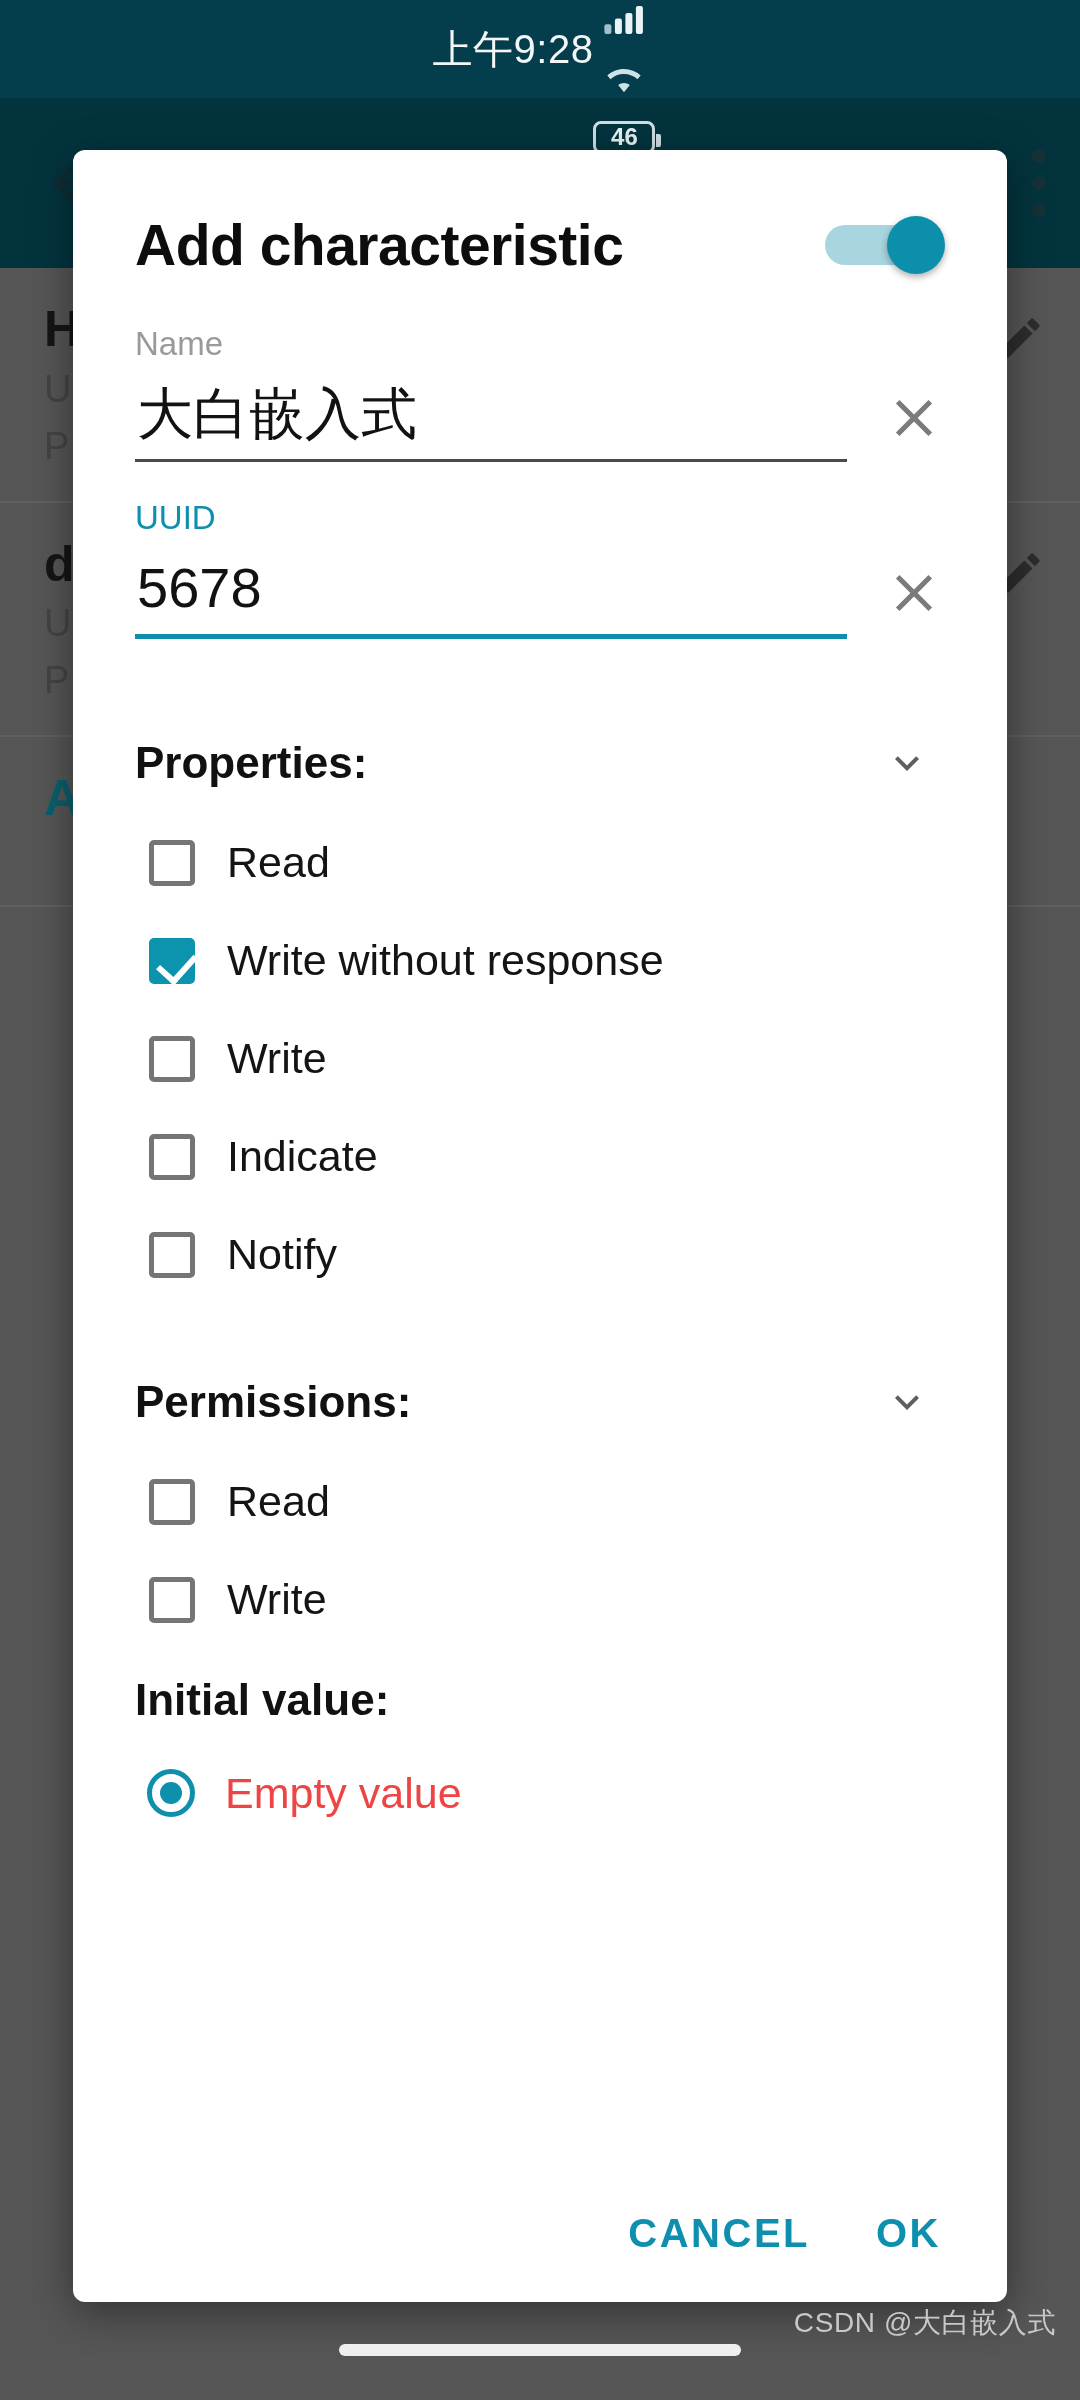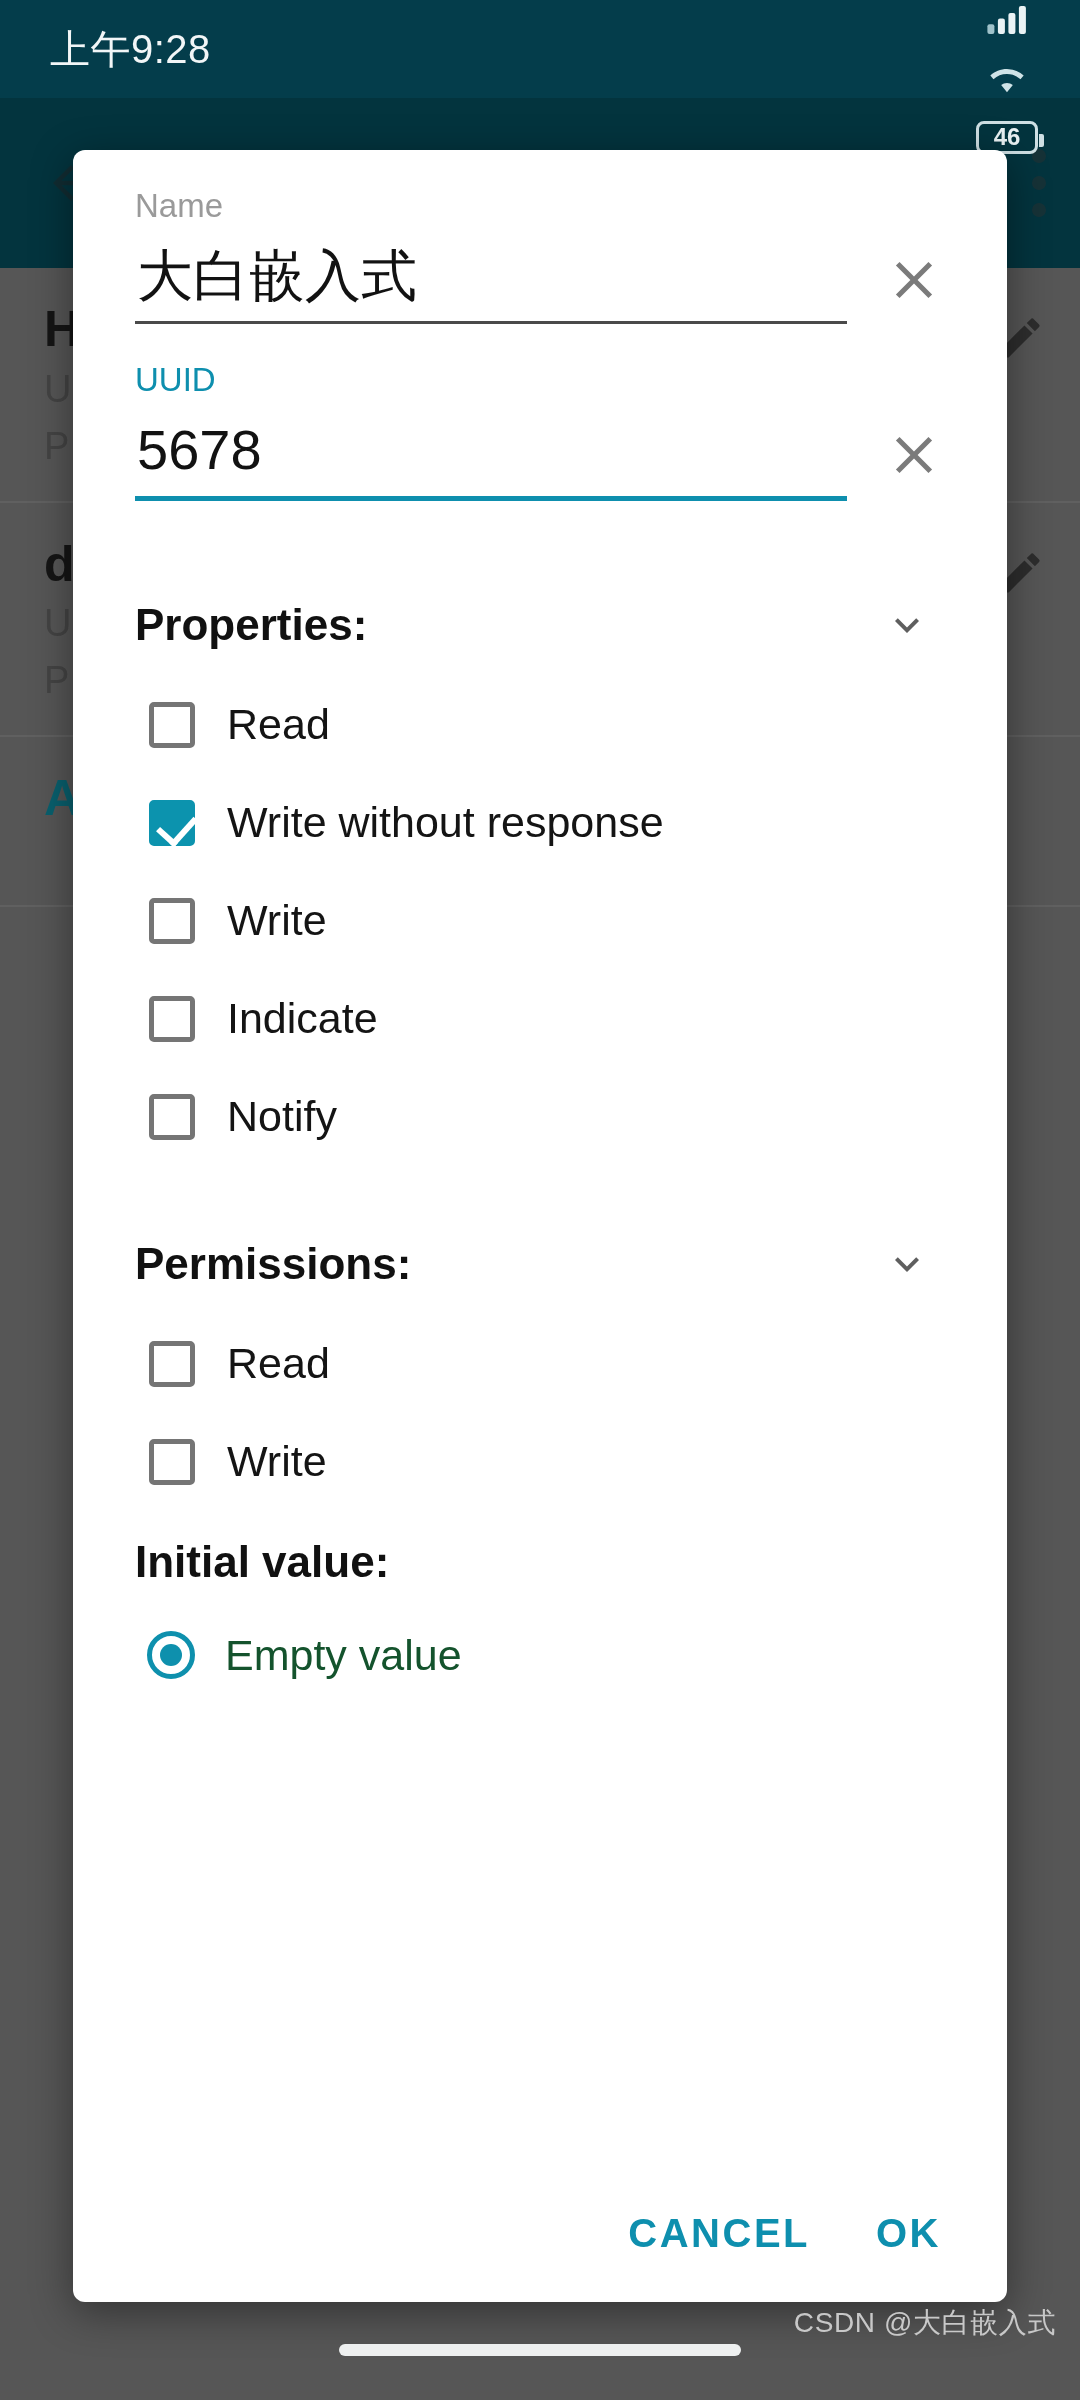--- a/index.html
+++ b/index.html
@@ -8,21 +8,21 @@
     font-family:"Liberation Sans", sans-serif;
     background:#6e6e6e;
     overflow:hidden;
   }
   #screen { position:relative; width:1080px; height:2400px; overflow:hidden; }
 
   
   .statusbar {
     position:absolute; top:0; left:0; width:1080px; height:98px;
     background:#043d4b;
-    display:flex; align-items:center; justify-content:space-between;
+    display:flex; align-items:center; justify-content:center;
     padding:0 42px 0 50px;
     z-index:5;
   }
   .clock { color:#f2f6f7; font-size:40px; letter-spacing:.5px; }
   .sysicons { display:flex; align-items:center; gap:22px;flex-direction:column; }
   .sysicons svg { display:block; }
   .batt {
     position:relative; width:62px; height:33px;
     border:3px solid #cfe0e4; border-radius:8px;
     display:flex; align-items:center; justify-content:center;
@@ -130,21 +130,21 @@
   .iv-title { font-size:44px; color:#111; font-weight:bold; margin-top:52px; }
   .radio-row { display:flex; align-items:center; gap:30px; margin-top:44px; padding-left:12px; }
   .radio {
     width:48px; height:48px; border:5px solid #0e90ad; border-radius:50%;
     flex:none; position:relative;
   }
   .radio:after {
     content:""; position:absolute; left:8px; top:8px;
     width:22px; height:22px; border-radius:50%; background:#0e90ad;
   }
-  .radio-lbl { font-size:43px; color:#14532d; }
+  .radio-lbl { font-size:43px; color:#ef4444; }
 
   
   .actions {
     display:flex; align-items:center; justify-content:flex-end; gap:66px;
     margin-top:auto; padding-bottom:46px; padding-right:4px;
   }
   .act {
     font-size:40px; color:#0e8fae; font-weight:bold;
     letter-spacing:2.5px; background:none; border:none;
     font-family:"Liberation Sans", sans-serif; cursor:pointer;
@@ -228,20 +228,27 @@
           </svg>
       </span>
       <span class="batt">
         <span>46</span>
       </span>
     </div>
   </div>
 
   <div class="dialog">
 
+    <div class="dlg-head">
+      <div class="dlg-title">Add characteristic</div>
+      <div class="switch">
+        <span class="track"></span>
+        <span class="thumb"></span>
+      </div>
+    </div>
 
     <div class="field">
       <div class="lbl">Name</div>
       <div class="row">
         <div class="val" placeholder="Name">大白嵌入式</div>
         <span class="clear-x">
           <svg viewBox="0 0 24 24" width="62" height="62">
               <path d="M19 6.4L17.6 5 12 10.6 6.4 5 5 6.4 10.6 12 5 17.6 6.4 19 12 13.4 17.6 19 19 17.6 13.4 12z" fill="#7b7b7b"></path>
             </svg>
         </span>

